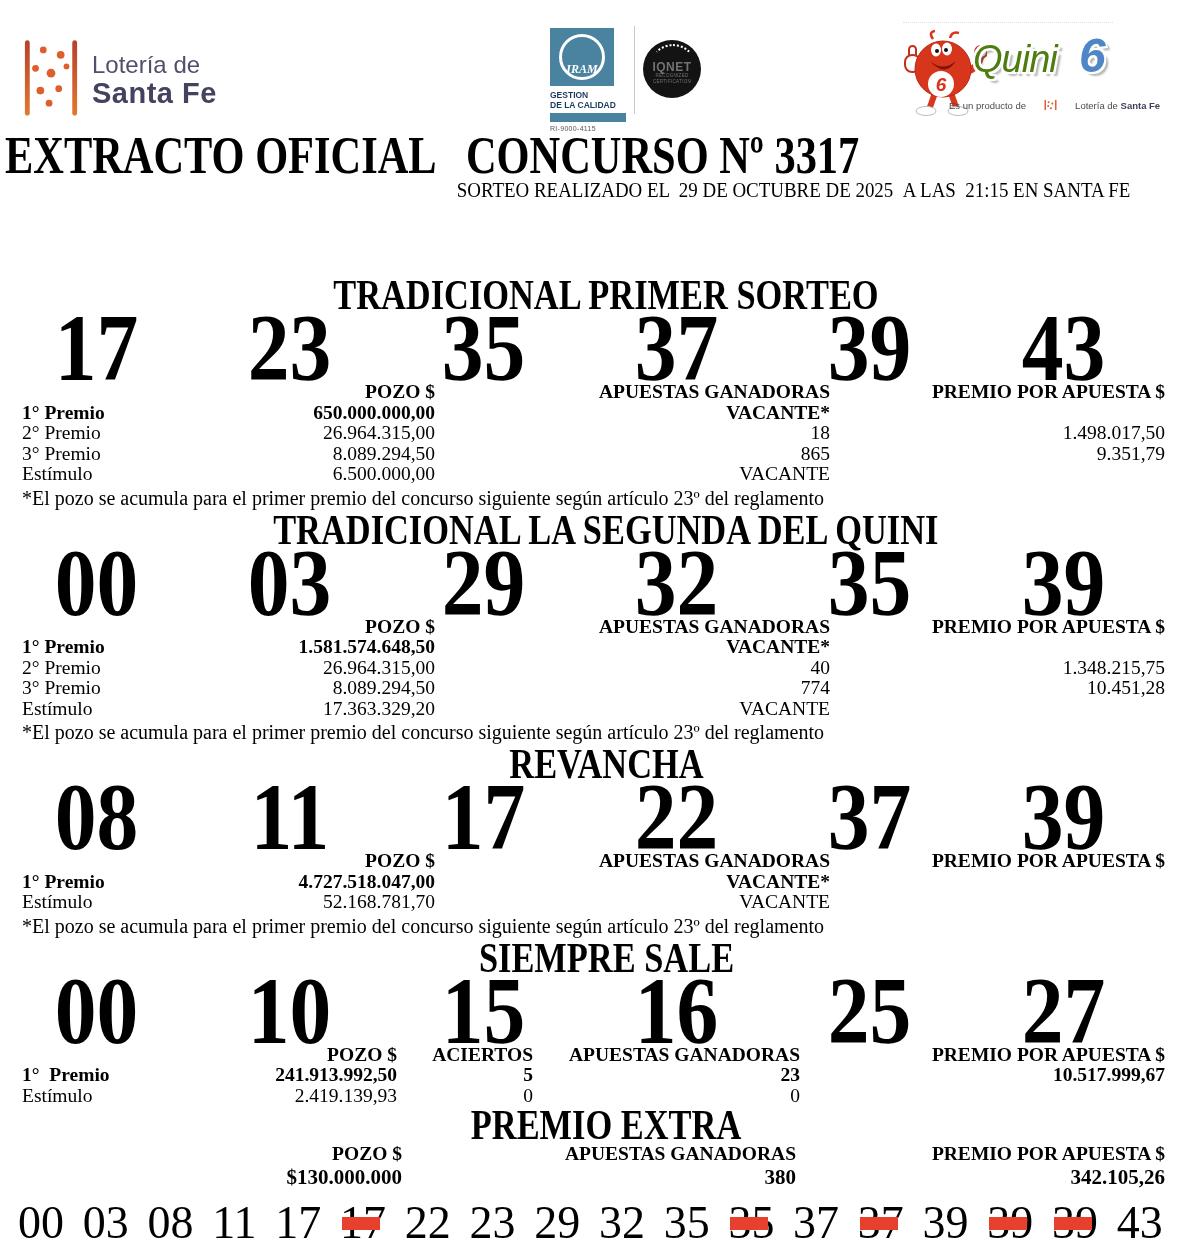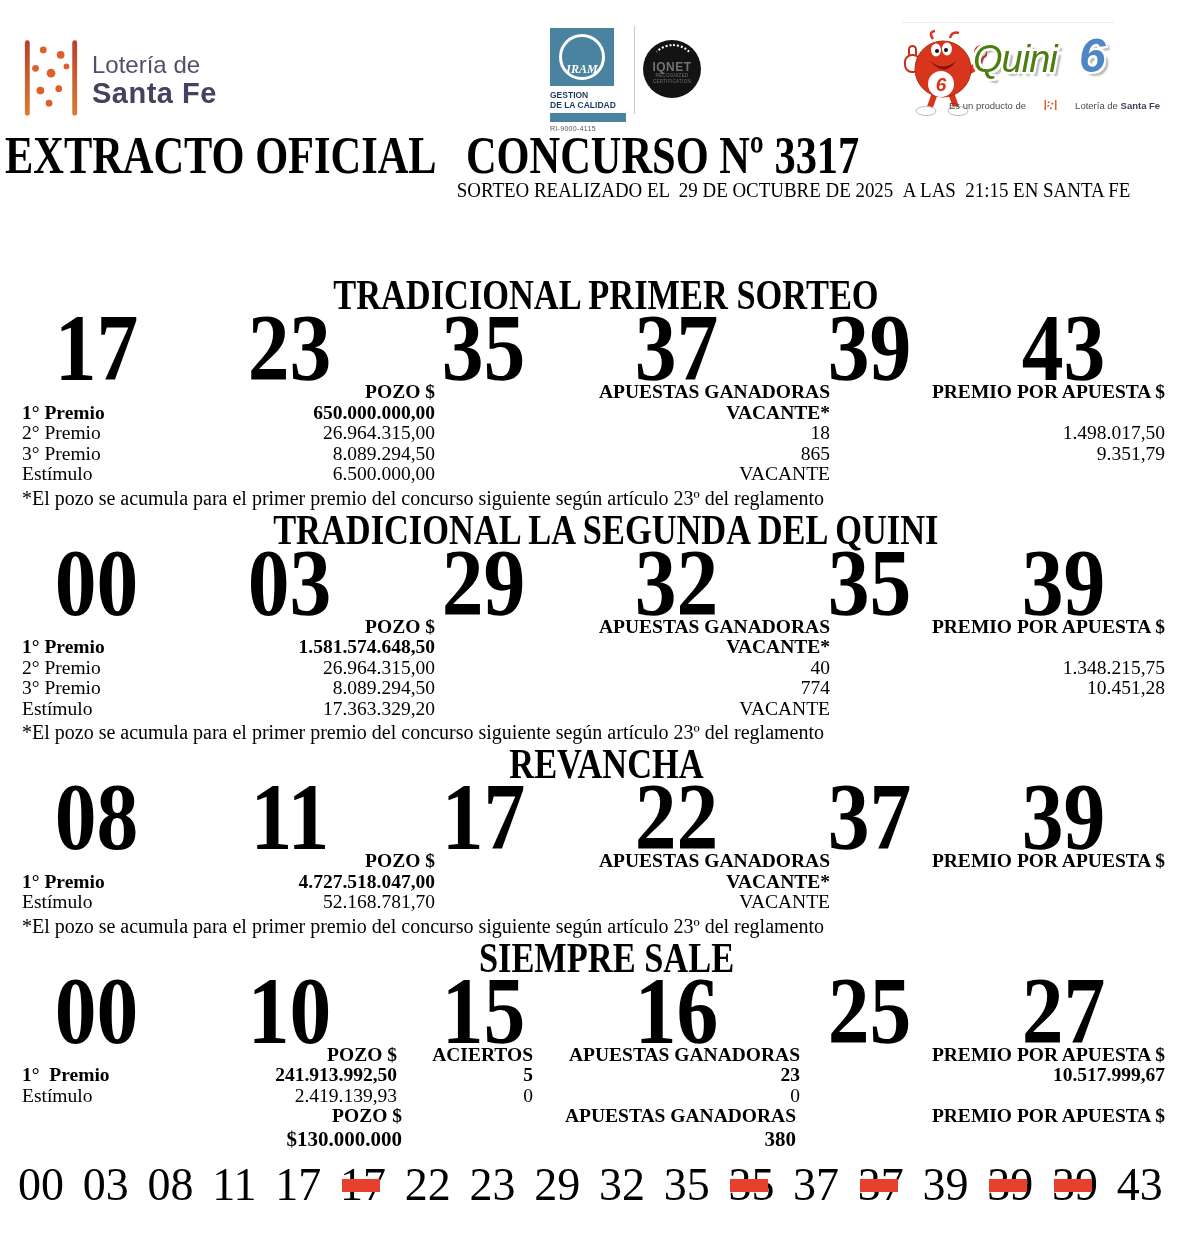--- a/index.html
+++ b/index.html
@@ -294,27 +294,29 @@
     <span class="b">10.517.999,67</span>
 
     <span class="lab">Estímulo</span>
     <span>2.419.139,93</span>
     <span>0</span>
     <span>0</span>
   </div>
 </section>
 
 <section>
+  <h2><span>PREMIO EXTRA</span></h2>
   <div class="tbl tpe">
     <span class="hd">POZO $</span>
     <span class="hd">APUESTAS GANADORAS</span>
     <span class="hd">PREMIO POR APUESTA $</span>
 
     <span class="b">$130.000.000</span>
     <span class="b">380</span>
+    <span class="b">342.105,26</span>
   </div>
 </section>
 
 <div class="bottom-row">
   <span class="bnum">00</span>
   <span class="bnum">03</span>
   <span class="bnum">08</span>
   <span class="bnum">11</span>
   <span class="bnum">17</span>
   <span class="bnum marked">17</span>

